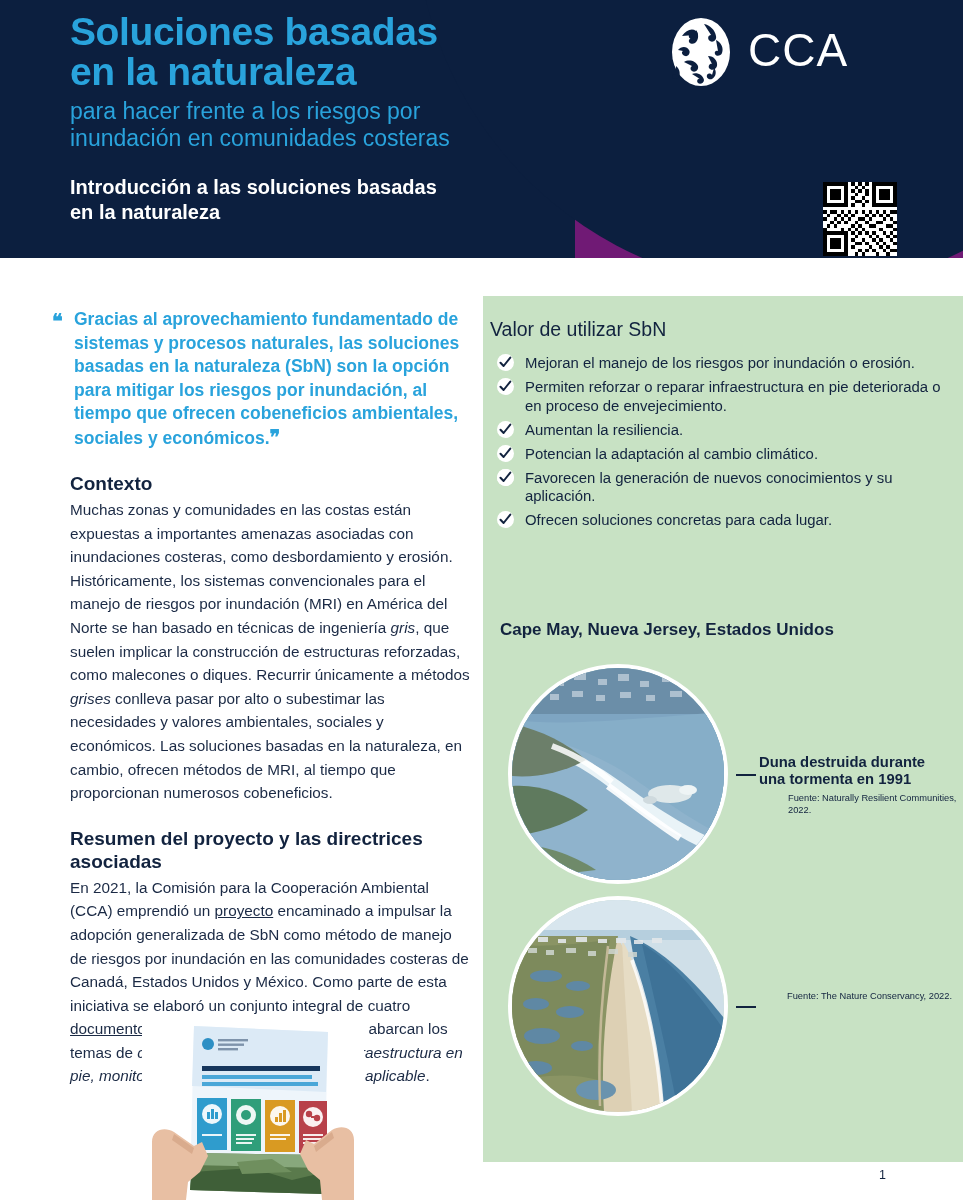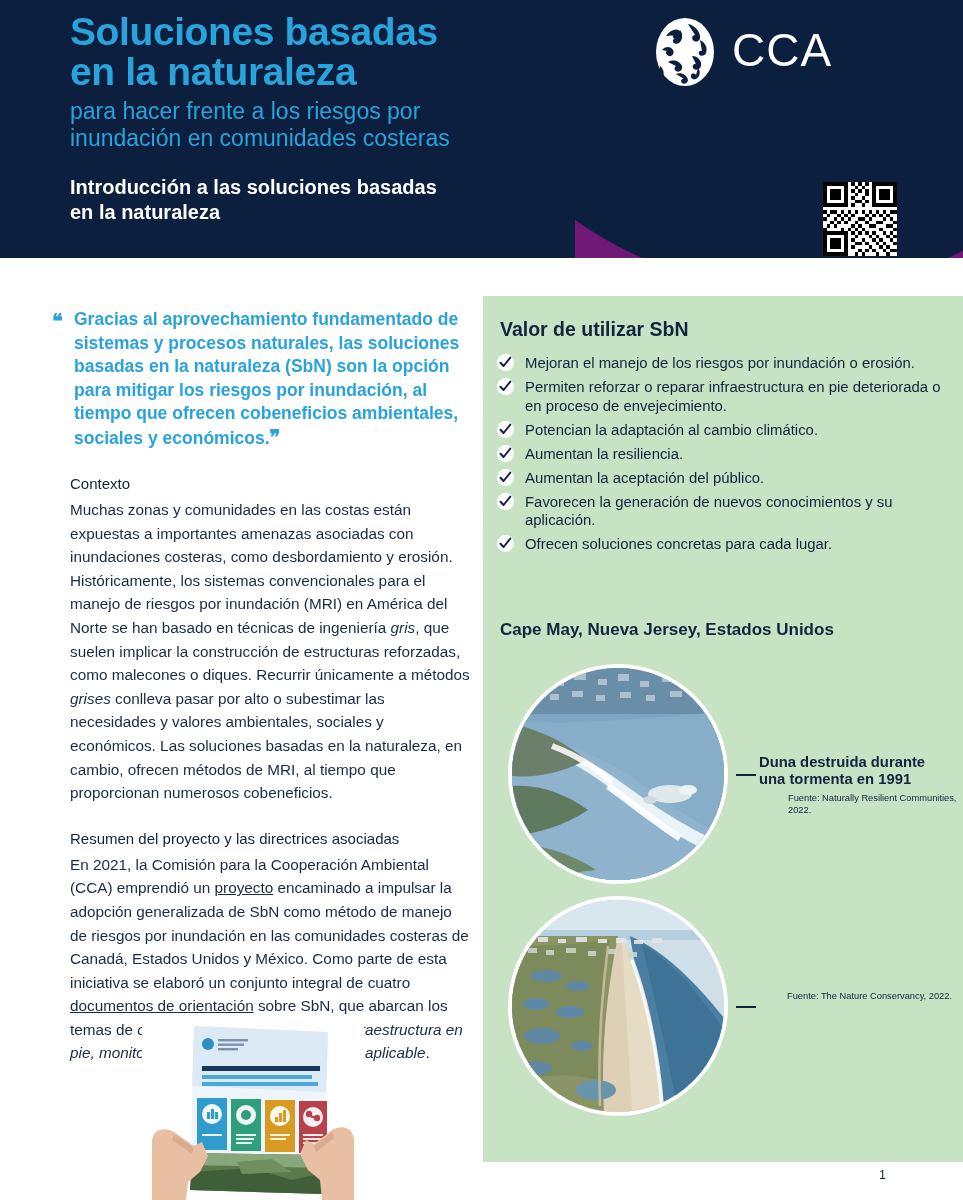--- a/index.html
+++ b/index.html
@@ -39,21 +39,21 @@
     color:#29a3dc;
   }
   .title-sub .l2{display:block;}
   .title-section{
     position:absolute;left:70px;top:175px;width:520px;
     font-size:20px;line-height:25px;font-weight:bold;color:#ffffff;
   }
   .title-section .l2{display:block;}
 
   
-  .cca-logo{position:absolute;left:654px;top:16px;width:200px;height:72px;}
+  .cca-logo{position:absolute;left:670px;top:16px;width:200px;height:72px;}
   .cca-mark{position:absolute;left:0;top:0;width:62px;height:72px;}
   .cca-text{
     position:absolute;left:78px;top:8px;
     font-size:46px;line-height:52px;font-weight:normal;color:#ffffff;letter-spacing:1px;
   }
 
   
   .qr{position:absolute;left:823px;top:182px;width:74px;height:74px;background:#ffffff;}
   .qr svg{display:block;}
 
@@ -66,21 +66,21 @@
     font-size:17.5px;line-height:23.5px;font-weight:bold;color:#29a3dc;
     padding-left:22px;
   }
   .quote-open{
     position:absolute;left:0;top:2px;font-size:20px;font-weight:bold;color:#29a3dc;
   }
   .quote-close{font-size:20px;font-weight:bold;color:#29a3dc;}
 
   h2.sec-title{
     margin:22px 0 3px 18px;
-    font-size:15px;line-height:23px;font-weight:normal;color:#12233f;
+    font-size:19px;line-height:23px;font-weight:bold;color:#12233f;
   }
   p.body-text{
     margin:0 0 0 18px;
     font-size:15.3px;line-height:23.6px;color:#1b2a45;font-weight:normal;
     text-align:left;
   }
   p.body-text i{font-style:italic;}
   a.inline-link{color:#1b2a45;text-decoration:underline;}
 
   
@@ -88,22 +88,22 @@
     position:absolute;left:142px;top:1022px;width:222px;height:178px;
     overflow:hidden;
   }
 
   
   .panel-green{
     position:absolute;left:483px;top:296px;width:480px;height:866px;
     background:#c8e2c4;
   }
   .panel-title{
-    position:absolute;left:17px;top:22px;
-    font-size:19.5px;font-weight:bold;color:#12233f;
+    position:absolute;left:7px;top:22px;
+    font-size:19.5px;font-weight:normal;color:#12233f;
   }
   .value-list{
     position:absolute;left:14px;top:58px;width:450px;
     margin:0;padding:0;list-style:none;
   }
   .value-list li{
     position:relative;padding-left:28px;margin-bottom:5.5px;
     font-size:14.9px;line-height:18.5px;color:#12233f;
   }
   .check{
@@ -422,37 +422,29 @@
           </svg>
         </span>
       <span>Permiten reforzar o reparar infraestructura en pie deteriorada o en proceso de envejecimiento.</span>
     </li>
     <li>
       <span class="check">
           <svg width="13" height="13" viewBox="0 0 13 13">
             <path d="M1.5 6.8 L4.6 10 L11.3 1.6" stroke="#12233f" stroke-width="2" fill="none" stroke-linecap="round" stroke-linejoin="round"></path>
           </svg>
         </span>
+      <span>Aumentan la resiliencia.</span>
+    </li>
+    <li>
+      <span class="check">
+          <svg width="13" height="13" viewBox="0 0 13 13">
+            <path d="M1.5 6.8 L4.6 10 L11.3 1.6" stroke="#12233f" stroke-width="2" fill="none" stroke-linecap="round" stroke-linejoin="round"></path>
+          </svg>
+        </span>
       <span>Potencian la adaptación al cambio climático.</span>
-    </li>
-    <li>
-      <span class="check">
-          <svg width="13" height="13" viewBox="0 0 13 13">
-            <path d="M1.5 6.8 L4.6 10 L11.3 1.6" stroke="#12233f" stroke-width="2" fill="none" stroke-linecap="round" stroke-linejoin="round"></path>
-          </svg>
-        </span>
-      <span>Aumentan la resiliencia.</span>
-    </li>
-    <li>
-      <span class="check">
-          <svg width="13" height="13" viewBox="0 0 13 13">
-            <path d="M1.5 6.8 L4.6 10 L11.3 1.6" stroke="#12233f" stroke-width="2" fill="none" stroke-linecap="round" stroke-linejoin="round"></path>
-          </svg>
-        </span>
-      <span>Aumentan la aceptación del público.</span>
     </li>
     <li>
       <span class="check">
           <svg width="13" height="13" viewBox="0 0 13 13">
             <path d="M1.5 6.8 L4.6 10 L11.3 1.6" stroke="#12233f" stroke-width="2" fill="none" stroke-linecap="round" stroke-linejoin="round"></path>
           </svg>
         </span>
     </li>
     <li>
       <span class="check">

